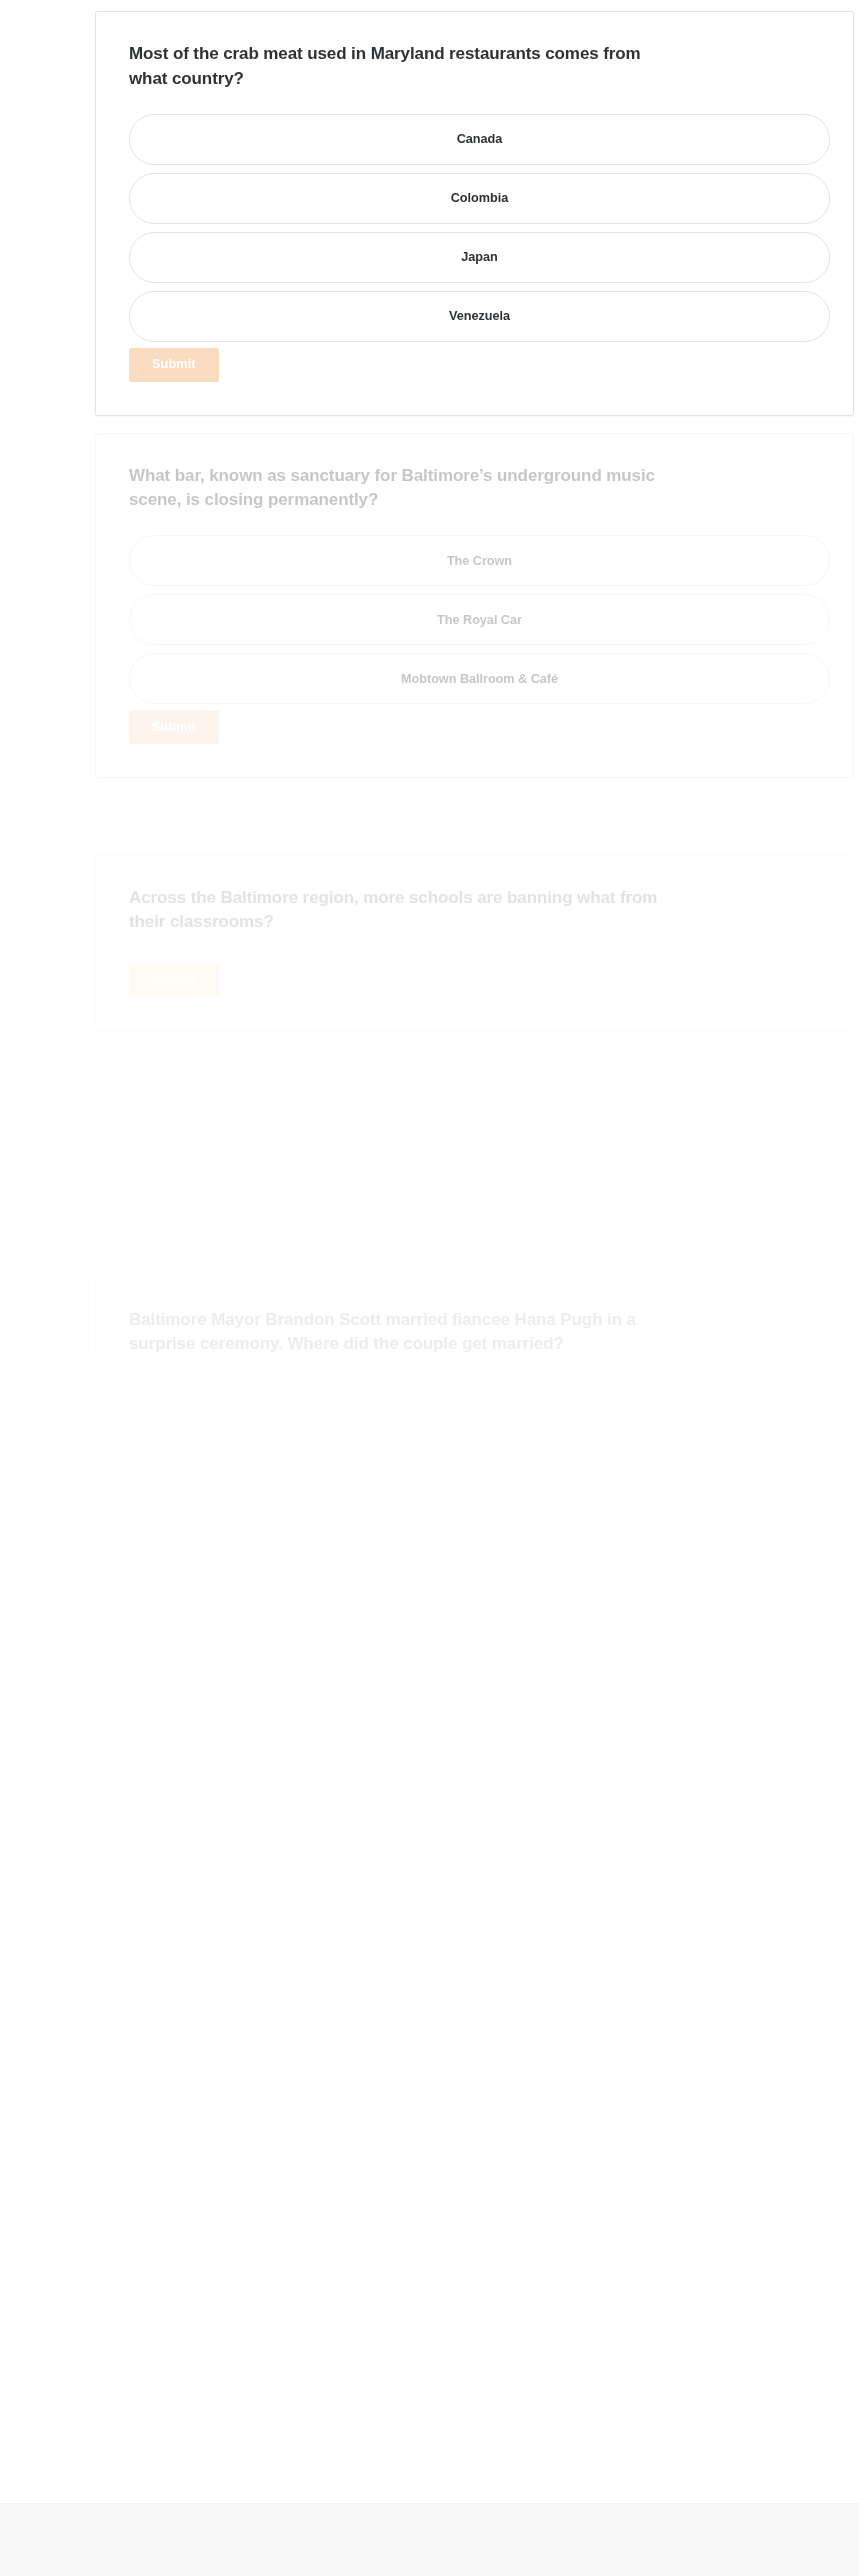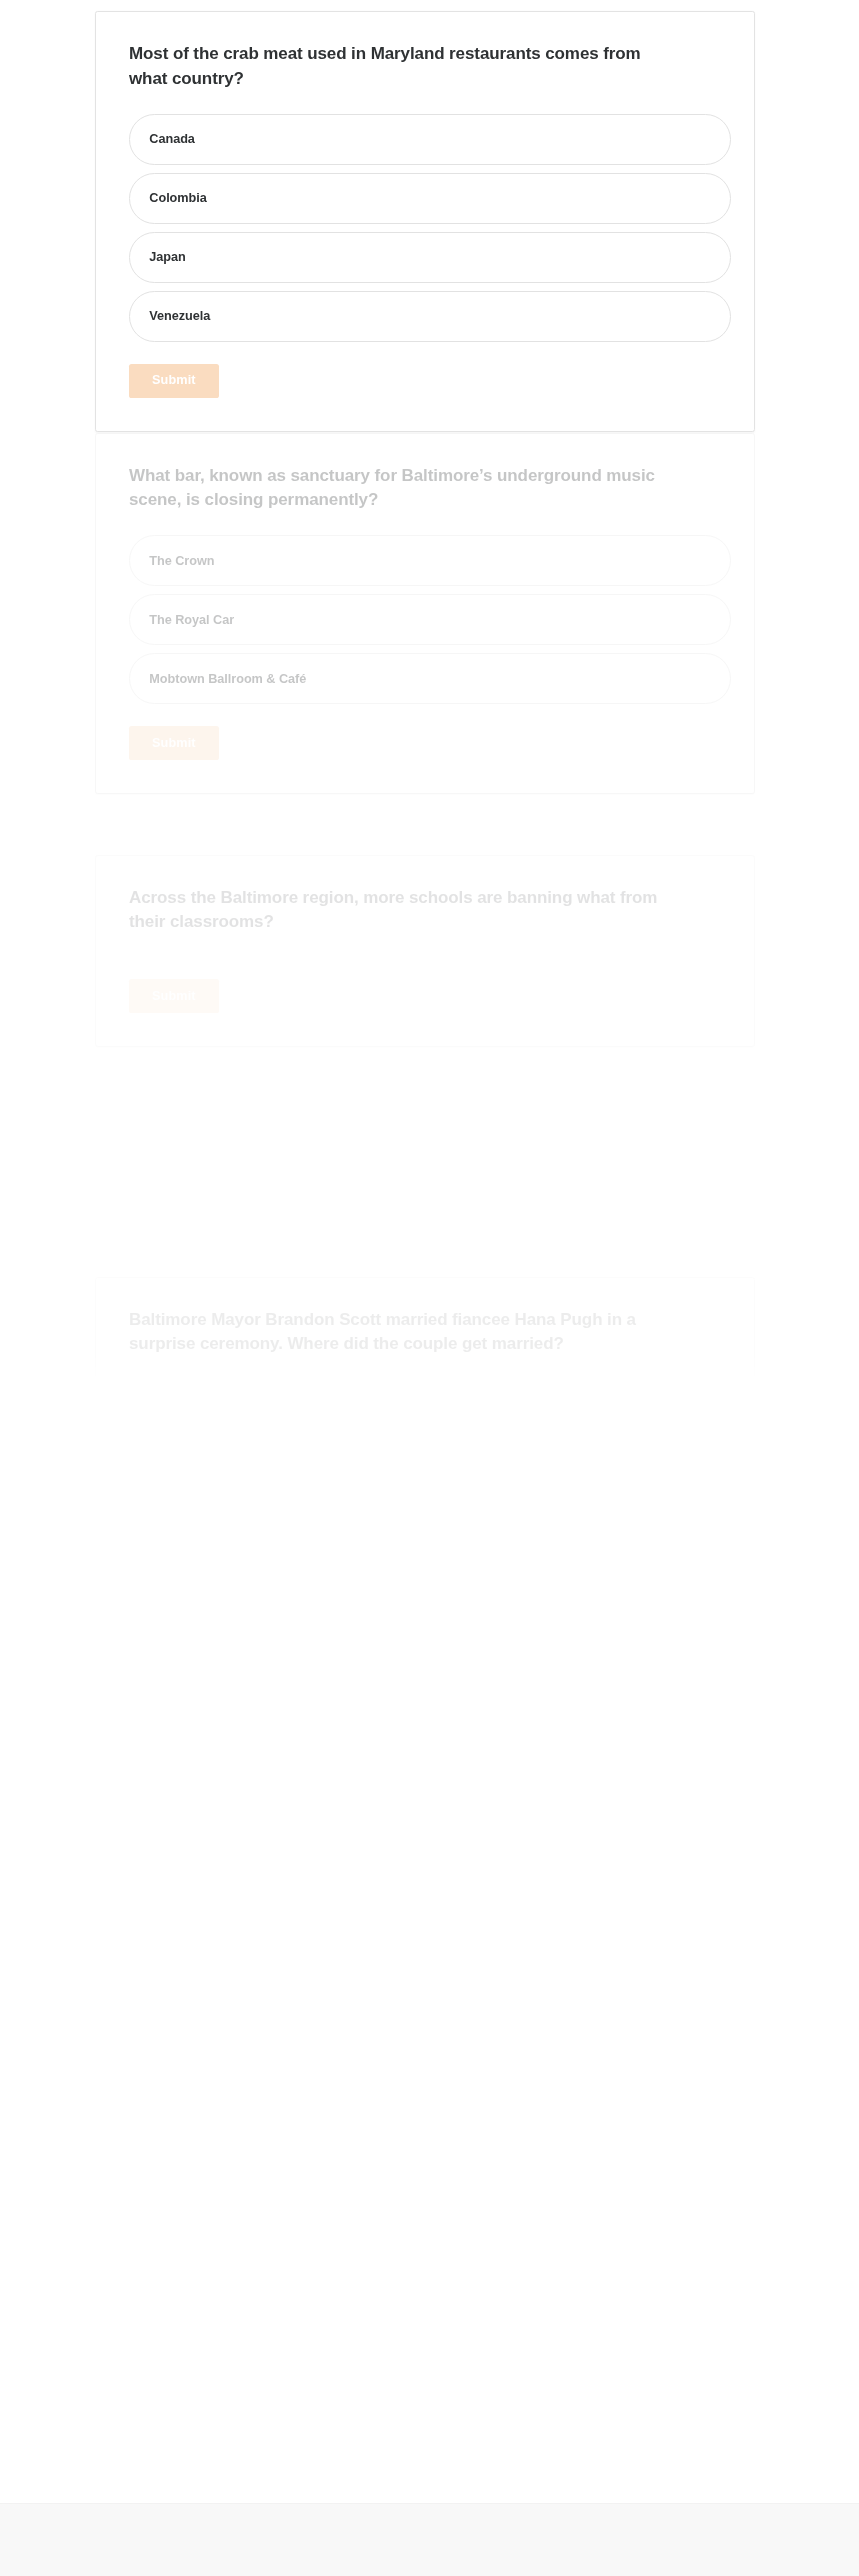--- a/index.html
+++ b/index.html
@@ -17,21 +17,21 @@
     width: 860px;
     height: 2576px;
     background: #ffffff;
     overflow: hidden;
   }
 
   
   .quiz-card {
     position: absolute;
     left: 95px;
-    width: 660px;
+    width: 759px;
     background: #ffffff;
     border: 0.9px solid #e3e3e3;
     border-radius: 2.6px;
     box-shadow: 0 0.9px 1.8px rgba(0,0,0,0.045);
     padding: 30px 23px 33px 33px;
   }
 
   .quiz-question {
     font-size: 17px;
     font-weight: bold;
@@ -47,33 +47,34 @@
   .option-pill {
     display: flex;
     align-items: center;
     height: 51px;
     border: 0.9px solid #e2e2e2;
     border-radius: 25.4px;
     background: #ffffff;
     margin-bottom: 8px;
     padding: 0 19.3px;
     cursor: pointer;
+    justify-content: center;
   }
 
   .option-pill:last-child { margin-bottom: 0; }
 
   .option-label {
     font-size: 12.7px;
     font-weight: bold;
     color: #2f3234;
     letter-spacing: -0.04px;
   }
 
   .submit-button {
-    margin-top: 22px;
+    margin-top: 6px;
     display: inline-block;
     background: #fadcc0;
     color: #ffffff;
     border: none;
     border-radius: 2.6px;
     font-family: inherit;
     font-size: 12.7px;
     font-weight: bold;
     padding: 9.7px 23px 10.5px 23px;
     cursor: pointer;

